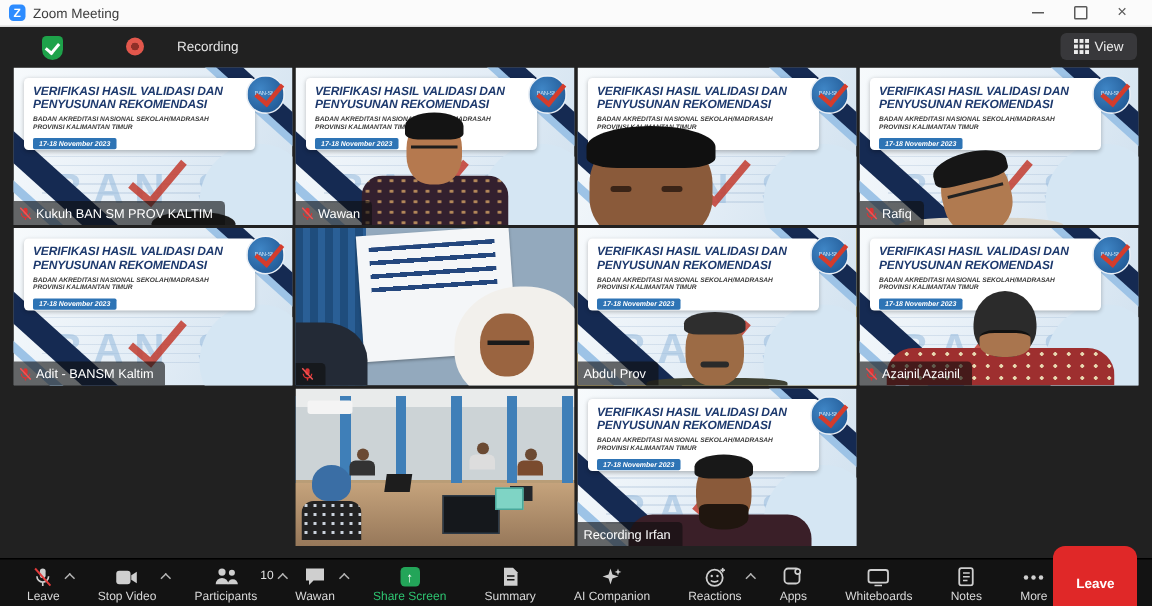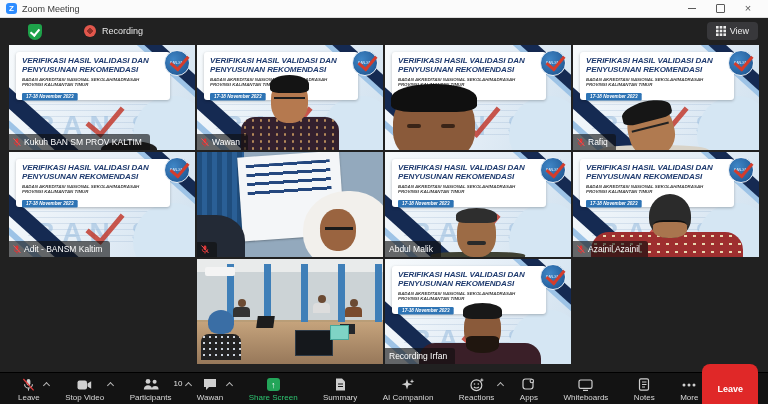--- a/index.html
+++ b/index.html
@@ -13,21 +13,21 @@
   .win-btn{width:28px;height:17px;display:flex;align-items:center;justify-content:center;color:#5a5a5a;}
   .glyph-min{width:8px;height:1px;background:#5a5a5a;}
   .glyph-max{width:7px;height:7px;border:1px solid #5a5a5a;border-radius:1px;}
   .glyph-close{font-size:11px;line-height:1;color:#5a5a5a;}
 
   
   .meeting{position:absolute;top:18px;left:0;right:0;bottom:32px;background:#212121;}
   .overlay-top{position:absolute;top:3px;left:0;right:0;height:24px;z-index:20;}
   .shield{position:absolute;left:28px;top:3px;width:14px;height:16px;background:#1ea24a;border-radius:3px 3px 7px 7px;}
   .shield::after{content:"";position:absolute;left:4px;top:3px;width:4px;height:7px;border-right:2px solid #fff;border-bottom:2px solid #fff;transform:rotate(40deg);}
-  .rec{position:absolute;left:84px;top:4px;display:flex;align-items:center;gap:6px;}
+  .rec{position:absolute;left:84px;top:4px;display:flex;align-items:center;gap:22px;}
   .rec-dot{width:12px;height:12px;border-radius:50%;background:radial-gradient(circle at 50% 50%,#8f2f28 0 30%,#e2574c 32% 100%);}
   .rec-label{font-size:9px;color:#e6e6e6;}
   .view-btn{position:absolute;right:10px;top:1px;background:#38383b;border-radius:4px;color:#ececec;font-size:9px;display:flex;align-items:center;gap:4px;padding:4px 9px;}
 
   
   .grid{position:absolute;top:27px;left:0;right:0;bottom:2px;display:flex;flex-direction:column;gap:2px;align-items:center;}
   .grow{display:flex;gap:2px;justify-content:center;}
   .tile{position:relative;width:186px;height:105px;background:#161616;overflow:hidden;}
   .tile.active{outline:2px solid #d7b242;outline-offset:-2px;}
 
@@ -393,21 +393,21 @@
             </div>
             <div class="logo">
                 <span class="logo-text">BAN-SM</span>
                 <span class="logo-check"></span>
               </div>
           </div>
           <div class="person a-sh"></div>
           <div class="person a-head"></div>
           <div class="nametag">
 
-            <span>Abdul Malik</span>
+            <span>Abdul Prov</span>
           </div>
         </div>
 
         <div class="tile">
           <div class="vbg">
             <div class="stripes"></div>
               <div class="watermark">BAN SM</div>
               <div class="wm-check"></div>
             <div class="ribbon rb-tr"></div>
               <div class="rb-tr2"></div>

